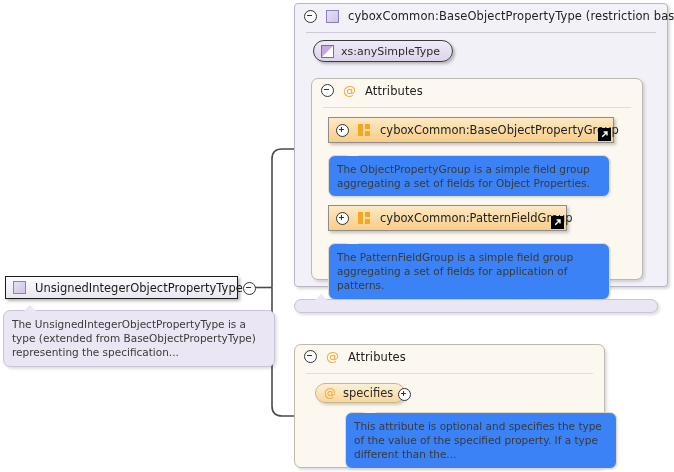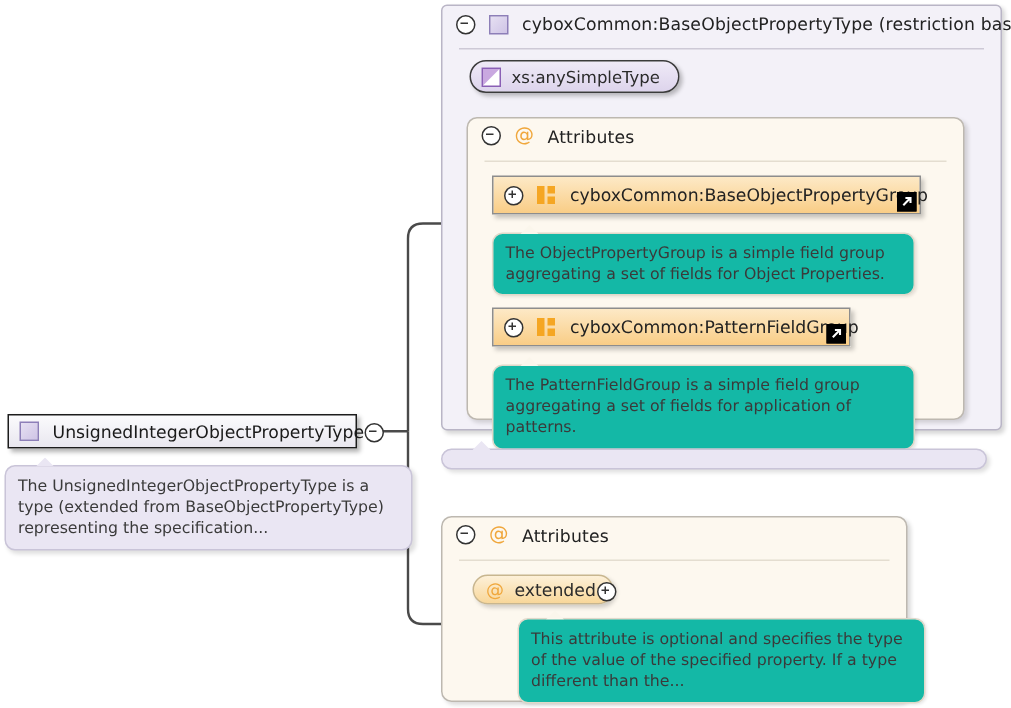--- a/index.html
+++ b/index.html
@@ -221,21 +221,21 @@
     font-size: 10.5px;
     line-height: 1.35;
     color: #3a3a3a;
   }
   .doc.purple {
     background: #eae6f3;
     border: 1px solid #c9c4d8;
     box-shadow: 2px 2px 3px rgba(0,0,0,0.13);
   }
   .doc.cream {
-    background: #14b8a6;
+    background: #3b82f6;
     border: 1px solid #e0d9ca;
     box-shadow: 1px 1px 2px rgba(0,0,0,0.09);
   }
   
   .doc .tip {
     position: absolute;
     top: -6px;
     width: 12px;
     height: 6px;
     overflow: hidden;
@@ -377,20 +377,20 @@
   <div class="box-header" style="height:23px; gap:9px; padding-left:9px;">
     <span class="circ"></span>
     <span class="at-glyph">@</span>
     <span class="hdr-label">Attributes</span>
   </div>
   <div class="hdr-rule orange" style="left:11px; right:11px; top:28px;"></div>
 </div>
 
 <div class="attr-pill" style="left:315px; top:383px;">
   <span class="at-glyph" style="font-size:12px;">@</span>
-  <span>extended</span>
+  <span>specifies</span>
 </div>
 <span class="circ plus node-toggle" style="left:398px; top:388px;"></span>
 
 <div class="doc cream" style="left:317px; top:412px; width:272px;margin-left:28px;">
   <span class="tip" style="left:18px;"></span>
   <span>This attribute is optional and specifies the type of the value of the specified property. If a type different than the...</span>
 </div>
 
 </body></html>

